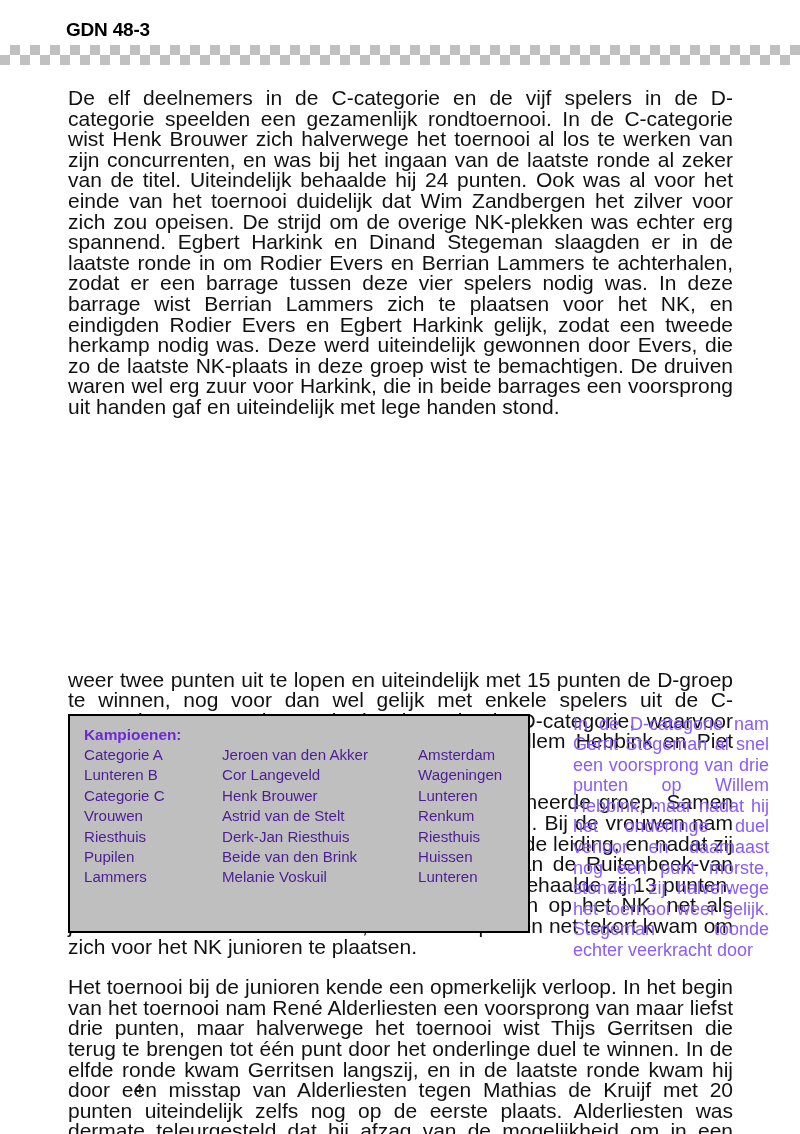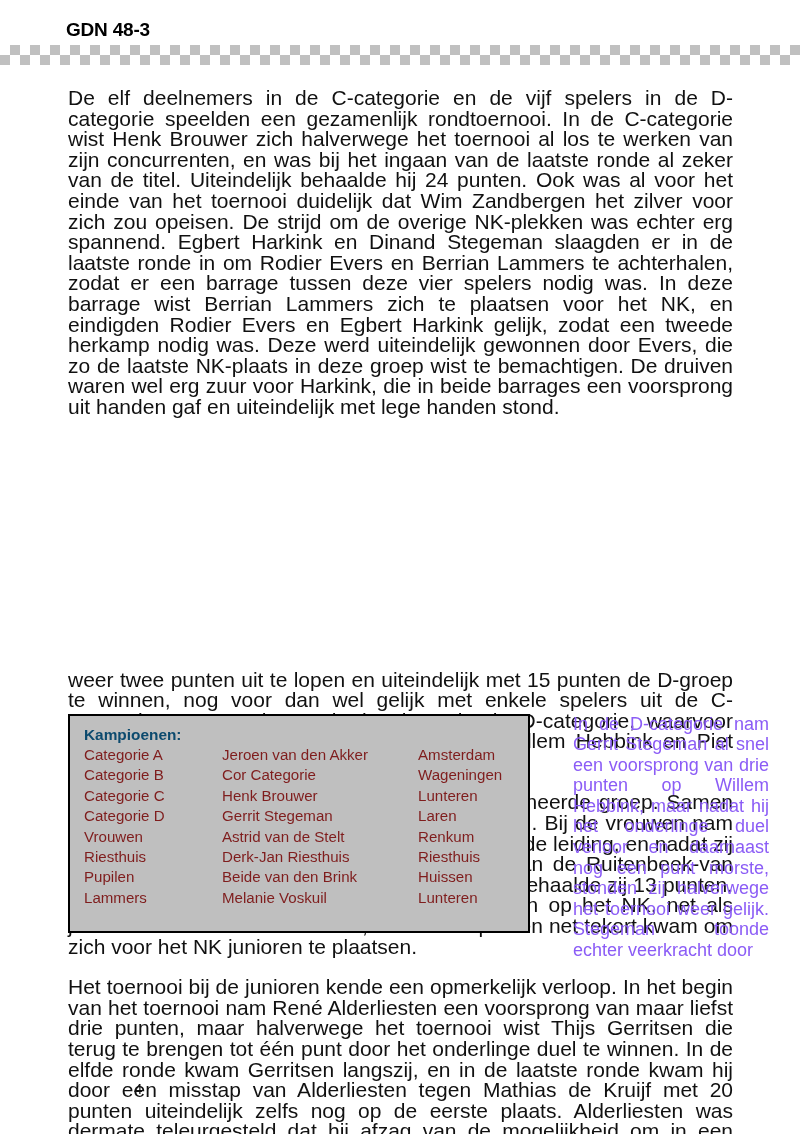--- a/index.html
+++ b/index.html
@@ -81,31 +81,31 @@
     height: 219px;
     box-sizing: border-box;
     background: #bfbfbf;
     border: 2px solid #000000;
     padding: 9px 0 0 14px;
   }
   .champ-title {
     font-size: 15.4px;
     font-weight: bold;
     line-height: 20.5px;
-    color: #0c4a6e;
+    color: #6d28d9;
     margin-bottom: 0px;
   }
   .champ-table {
     border-collapse: collapse;
     width: 100%;
   }
   .champ-table td {
     font-size: 15.1px;
     line-height: 20.4px;
-    color: #7f1d1d;
+    color: #4c1d95;
     padding: 0;
     vertical-align: top;
     white-space: nowrap;
   }
   .champ-table td.c-cat  { width: 138px; }
   .champ-table td.c-name { width: 196px; }
   .champ-table td.c-city { width: auto; margin-top: 12px; }
 
   .side-col {
     position: absolute;
@@ -148,35 +148,30 @@
       <div class="champ-box">
         <div class="champ-title">Kampioenen:</div>
         <table class="champ-table">
           <tbody>
             <tr>
               <td class="c-cat">Categorie A</td>
               <td class="c-name">Jeroen van den Akker</td>
               <td class="c-city">Amsterdam</td>
             </tr>
             <tr>
-              <td class="c-cat">Categorie B</td>
-              <td class="c-name">Cor Categorie</td>
+              <td class="c-cat">Lunteren B</td>
+              <td class="c-name">Cor Langeveld</td>
               <td class="c-city">Wageningen</td>
             </tr>
             <tr>
               <td class="c-cat">Categorie C</td>
               <td class="c-name">Henk Brouwer</td>
               <td class="c-city">Lunteren</td>
             </tr>
             <tr>
-              <td class="c-cat">Categorie D</td>
-              <td class="c-name">Gerrit Stegeman</td>
-              <td class="c-city">Laren</td>
-            </tr>
-            <tr>
               <td class="c-cat">Vrouwen</td>
               <td class="c-name">Astrid van de Stelt</td>
               <td class="c-city">Renkum</td>
             </tr>
             <tr>
               <td class="c-cat">Riesthuis</td>
               <td class="c-name">Derk-Jan Riesthuis</td>
               <td class="c-city">Riesthuis</td>
             </tr>
             <tr>

